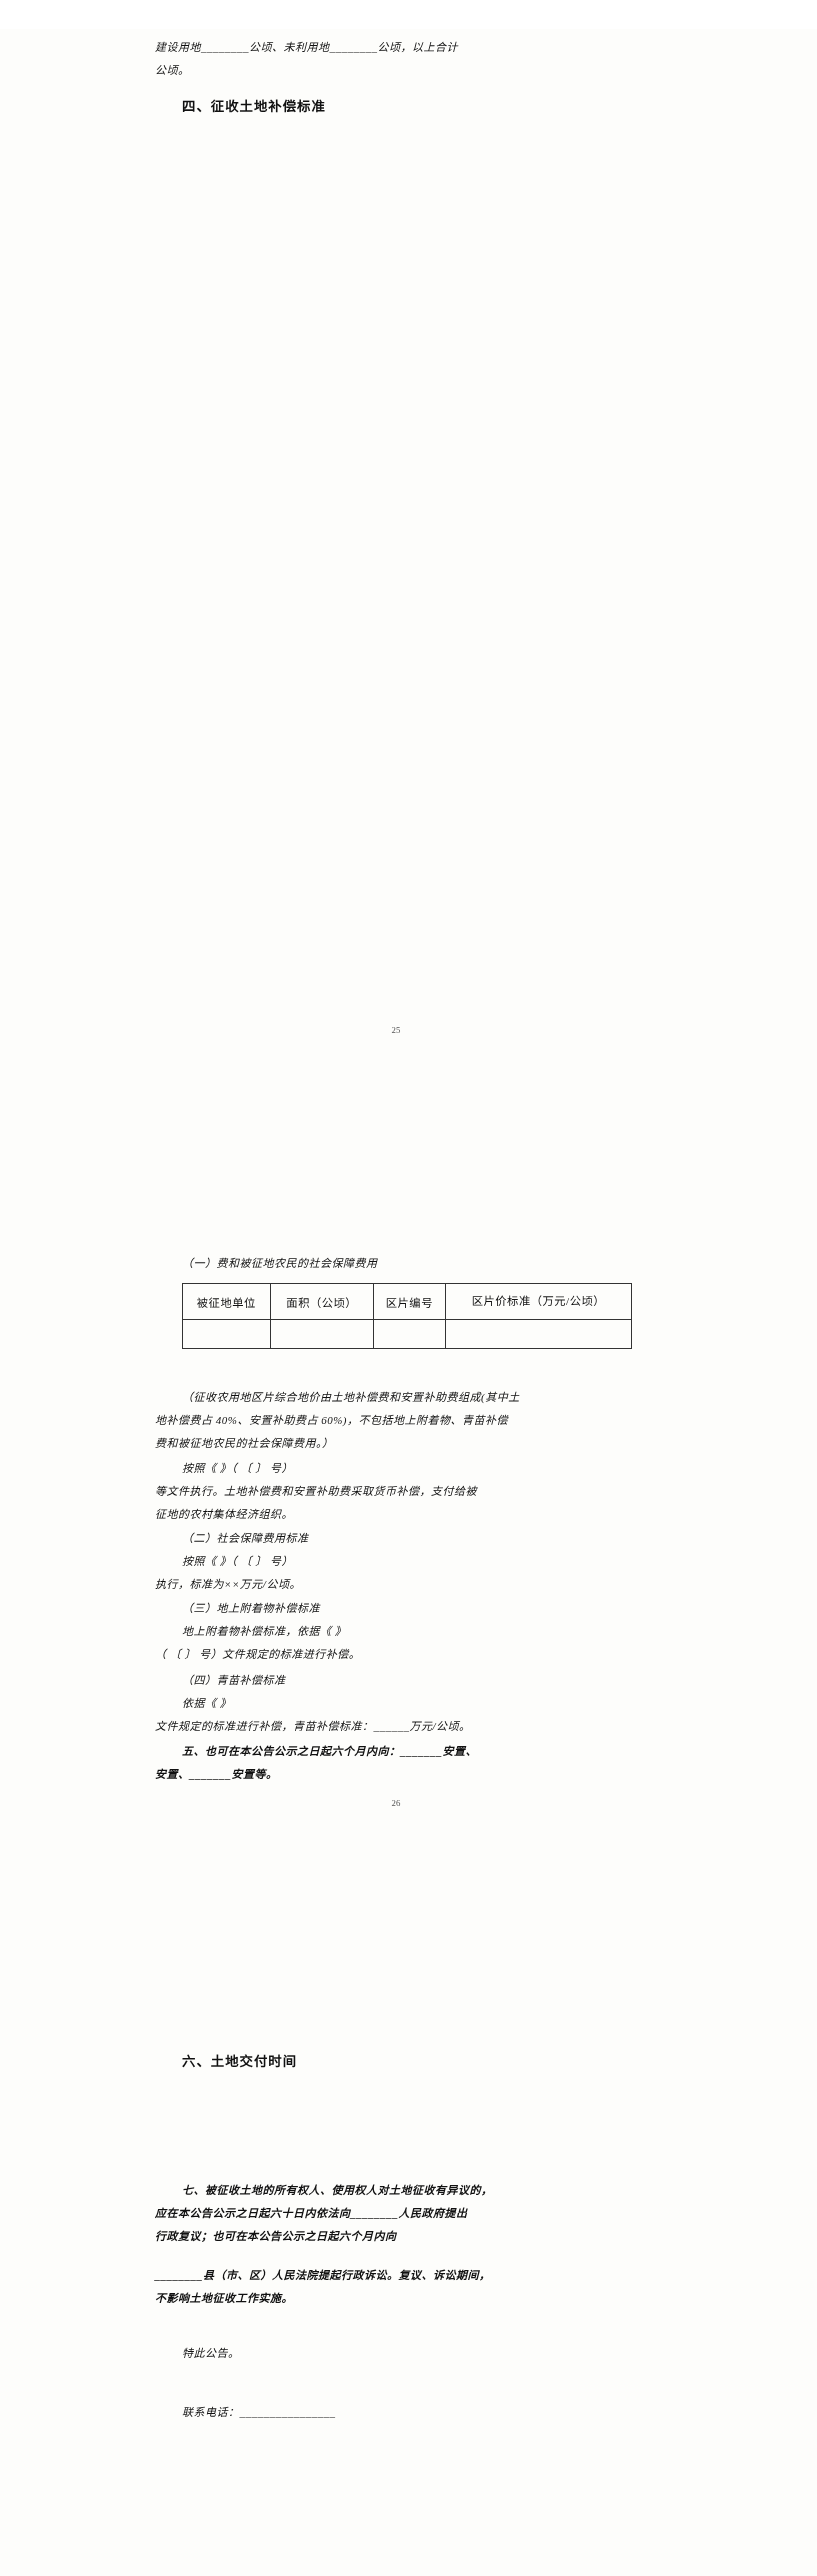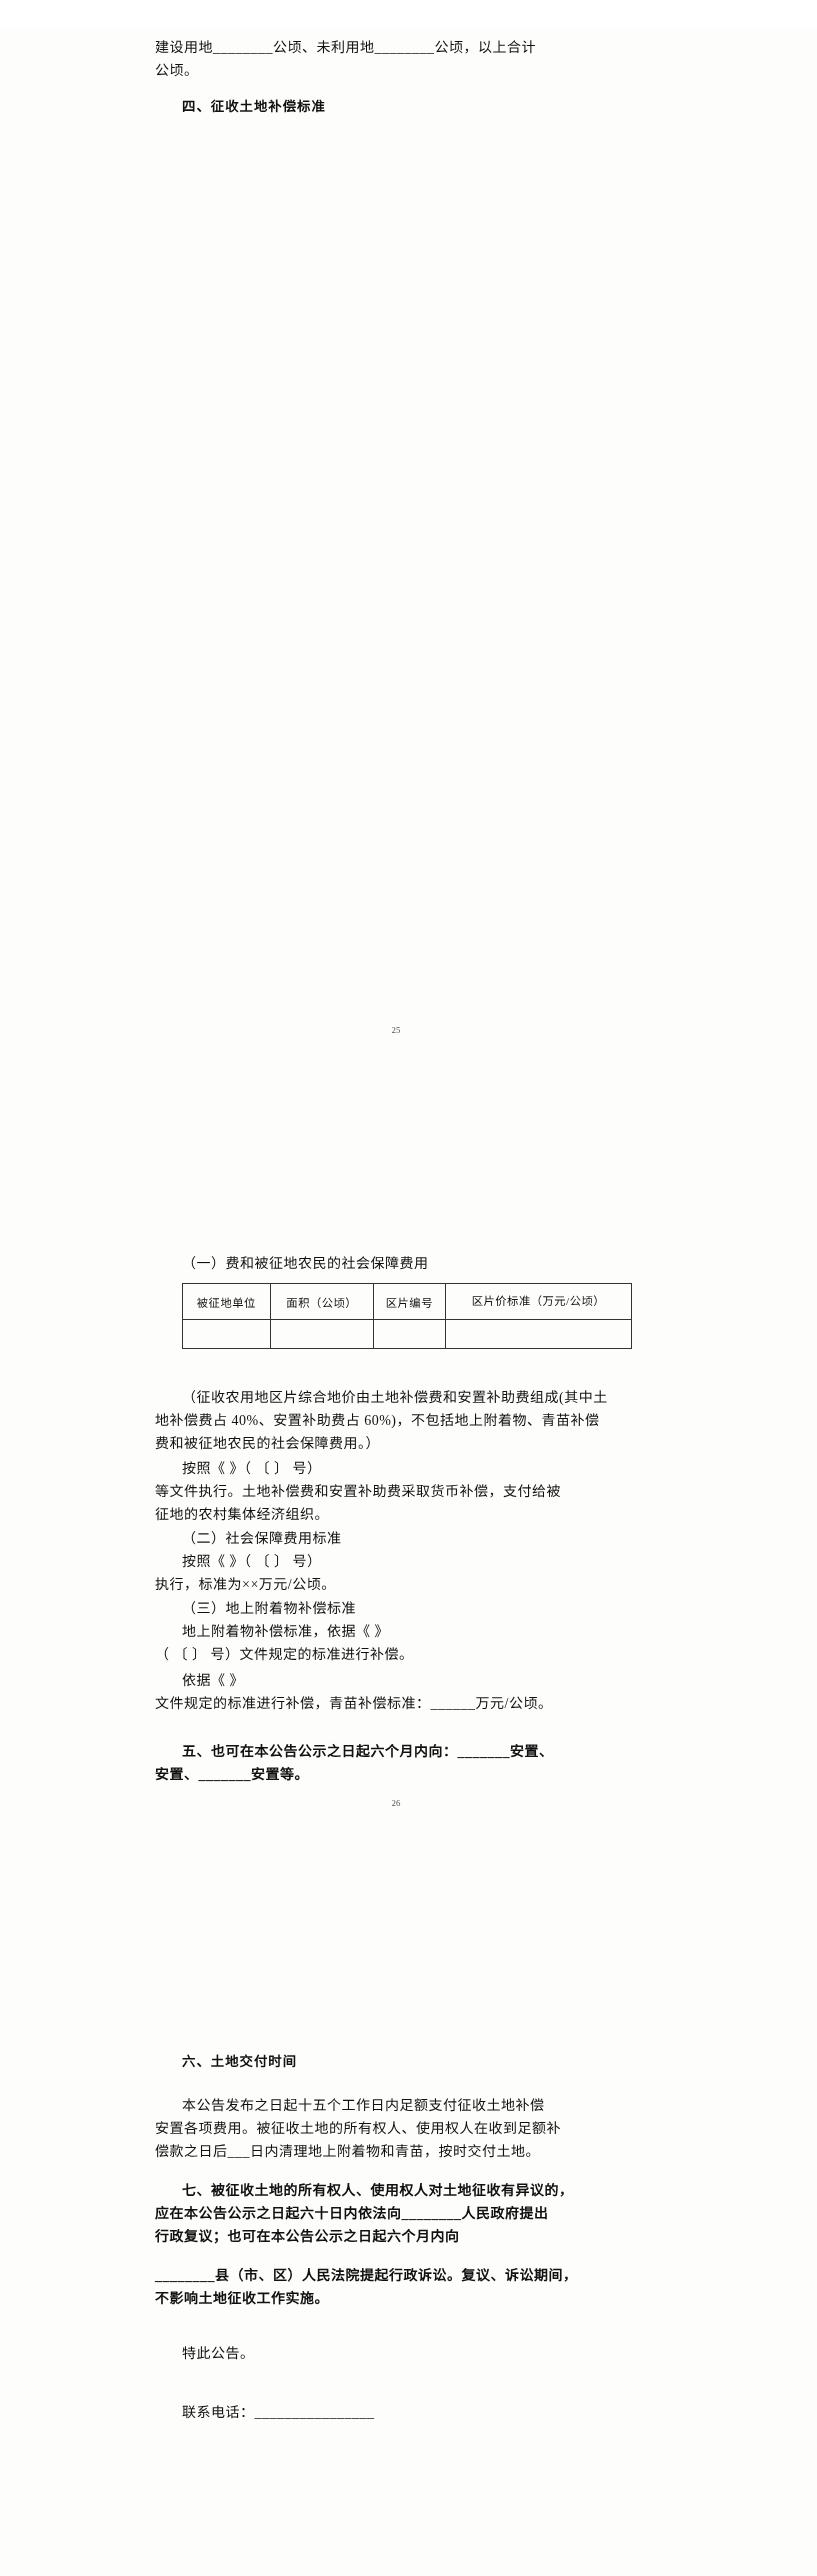--- a/index.html
+++ b/index.html
@@ -20,23 +20,24 @@
     overflow: hidden;
   }
   
   .doc {
     position: absolute;
     left: 155px;
     top: 0;
     width: 515px;
   }
   .line {
-    font-size: 14px;
+    font-size: 11px;
     line-height: 23px;
     letter-spacing: 0.5px;
+    font-style: italic;
   }
   .indent {
     text-indent: 27px;
   }
   .bold {
     font-weight: bold;
   }
 
   
   .blk { position: absolute; width: 515px; }
@@ -144,40 +145,36 @@
     <div class="line">执行，标准为××万元/公顷。</div>
   </div>
 
   <div class="blk doc" style="top:1597px;">
     <div class="line indent">（三）地上附着物补偿标准</div>
     <div class="line indent">地上附着物补偿标准，依据《                                     》</div>
     <div class="line">（      〔      〕      号）文件规定的标准进行补偿。</div>
   </div>
 
   <div class="blk doc" style="top:1669px;">
+    <div class="line indent">（四）青苗补偿标准</div>
     <div class="line indent">依据《                                              》</div>
     <div class="line">文件规定的标准进行补偿，青苗补偿标准：______万元/公顷。</div>
   </div>
 
   <div class="blk doc" style="top:1740px;">
     <div class="line bold indent">五、也可在本公告公示之日起六个月内向：_______安置、</div>
     <div class="line bold">安置、_______安置等。</div>
   </div>
 
   <div class="pagenum" style="top:1798px;">26</div>
 
   <div class="blk doc" style="top:2050px;">
     <div class="heading">六、土地交付时间</div>
   </div>
 
-  <div class="blk doc" style="top:2094px;">
-    <div class="line indent">本公告发布之日起十五个工作日内足额支付征收土地补偿</div>
-    <div class="line">安置各项费用。被征收土地的所有权人、使用权人在收到足额补</div>
-    <div class="line">偿款之日后___日内清理地上附着物和青苗，按时交付土地。</div>
-  </div>
 
   <div class="blk doc" style="top:2264px;">
     <div class="line bold">________县（市、区）人民法院提起行政诉讼。复议、诉讼期间，</div>
     <div class="line bold">不影响土地征收工作实施。</div>
   </div>
 
   <div class="blk doc" style="top:2179px;">
     <div class="line bold indent">七、被征收土地的所有权人、使用权人对土地征收有异议的，</div>
     <div class="line bold">应在本公告公示之日起六十日内依法向________人民政府提出</div>
     <div class="line bold">行政复议；也可在本公告公示之日起六个月内向</div>

